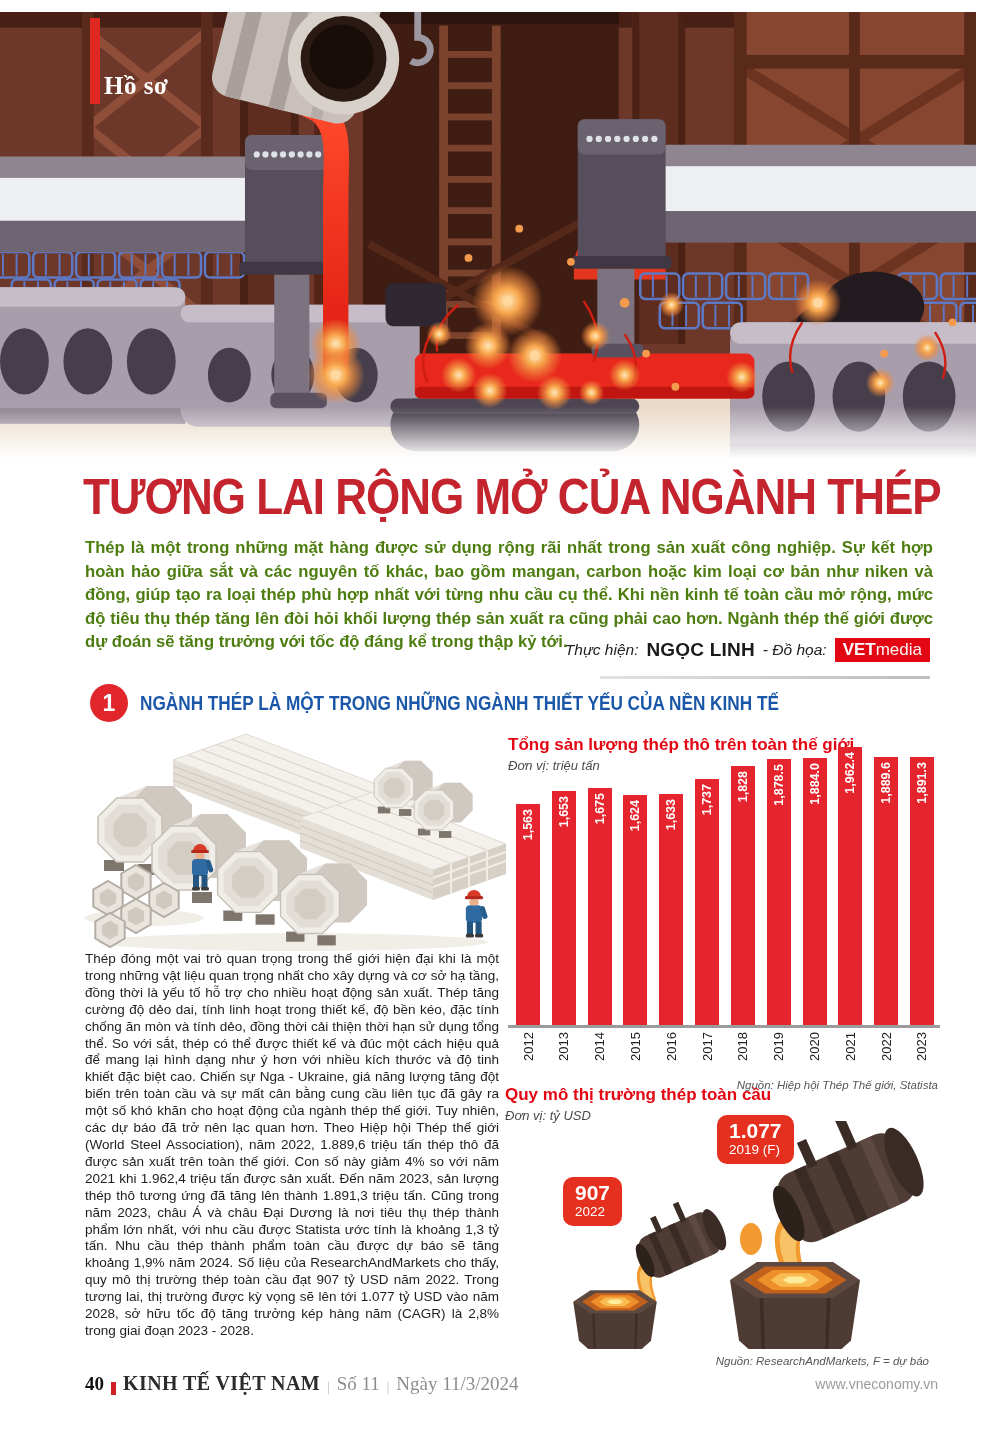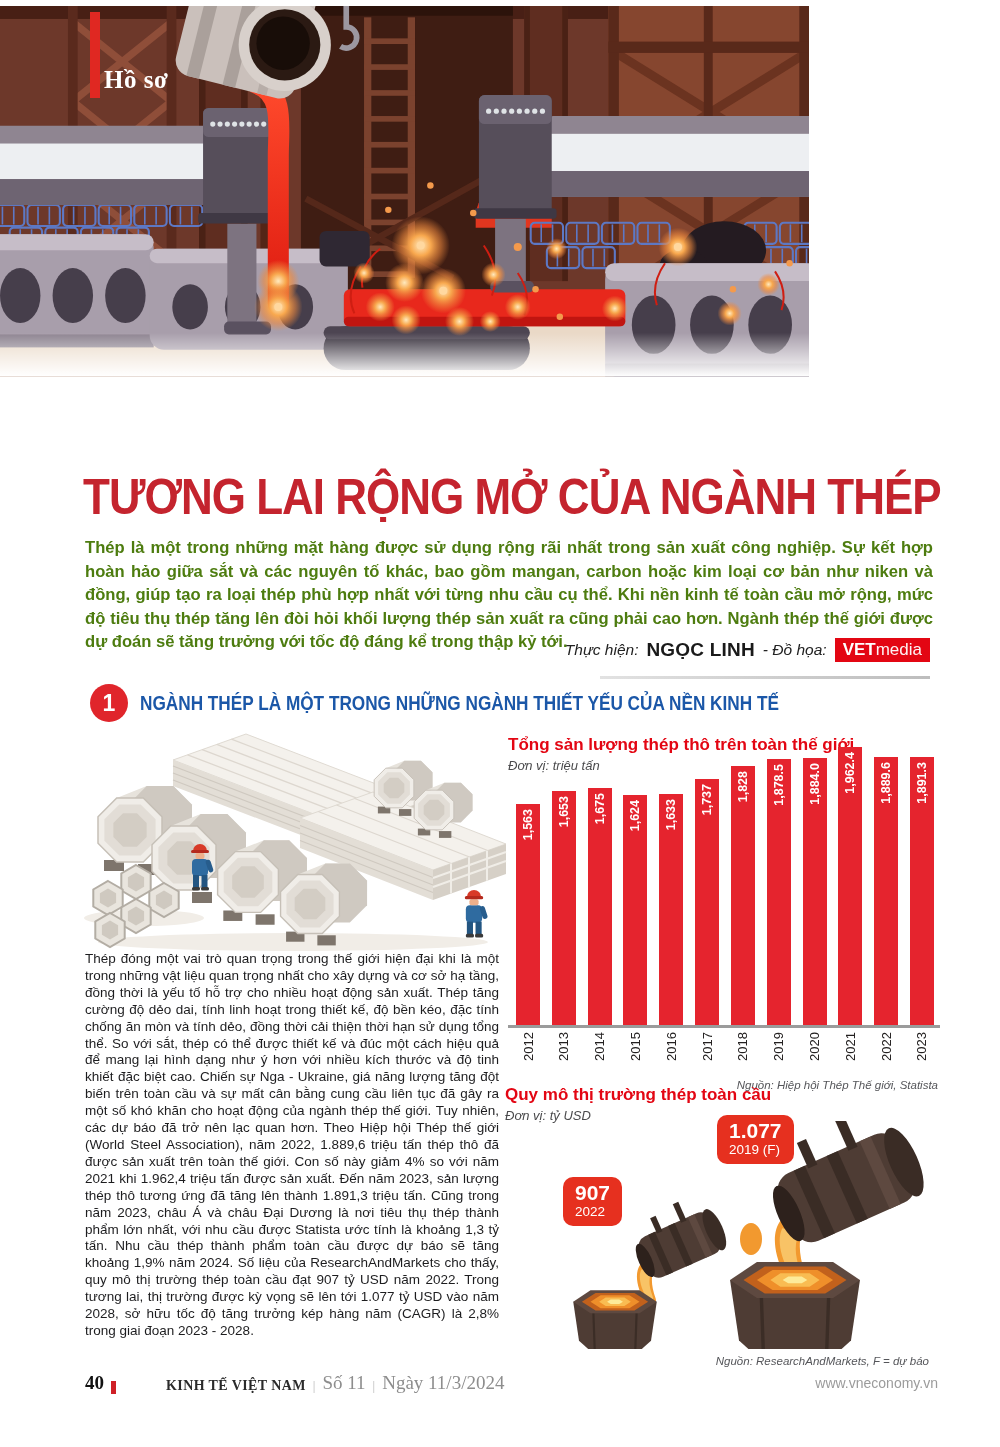--- a/index.html
+++ b/index.html
@@ -1,21 +1,21 @@
 <!DOCTYPE html>
 <html><head>
 <meta charset="utf-8">
 <style>
   html,body{margin:0;padding:0;background:#e9e9e9;}
   .page{position:relative;width:1000px;height:1447px;margin:0 auto;background:#fff;overflow:hidden;
         font-family:"Liberation Sans",sans-serif;color:#1e1e1e;}
   .page *{box-sizing:border-box;}
 
   
-  .hero{position:absolute;left:0;top:6px;width:809px;height:458px;}
+  .hero{position:absolute;left:0;top:12px;width:976px;height:458px;}
   .hero svg{position:absolute;inset:0;display:block;}
   .kicker-bar{position:absolute;left:90px;top:6px;width:10px;height:86px;background:#e02822;}
   .kicker{position:absolute;left:104px;top:60px;font-family:"Liberation Serif",serif;
           font-weight:bold;font-size:25px;color:#fff;letter-spacing:.5px;}
 
   
   .title{position:absolute;left:83px;top:470px;width:860px;margin:0;
          font-size:44px;line-height:1.1;font-weight:bold;color:#c4242e;letter-spacing:-1px;
          transform:scale(1,1.12);transform-origin:left top;white-space:nowrap;}
   .intro{position:absolute;left:85px;top:536px;width:848px;margin:0;
@@ -71,21 +71,21 @@
   .badge-907{left:58px;top:92px;}
   .badge-1077{left:212px;top:30px;}
   .chart2 .chart-source{top:259px;right:16px;margin-top:11px;}
 
   
   .footer{position:absolute;left:85px;right:62px;top:1372px;display:flex;
           justify-content:space-between;align-items:center;}
   .f-left{display:flex;align-items:flex-end;gap:7px;font-family:"Liberation Serif",serif;}
   .f-num{font-size:19px;font-weight:bold;color:#111;}
   .f-mark{width:5px;height:13px;background:#cf2027;}
-  .f-mag{font-size:14px;font-weight:bold;color:#2b2b2b;letter-spacing:.4px;margin-left:43px;}
+  .f-mag{font-size:20px;font-weight:bold;color:#2b2b2b;letter-spacing:.4px;}
   .f-sep{color:#b8b8b8;font-size:13px;}
   .f-dim{color:#8d8d8d;font-size:19px;}
   .f-site{color:#9b9b9b;font-size:14px;}
 </style>
 </head>
 <body>
 
 <div class="page">
 
   <div class="hero">

